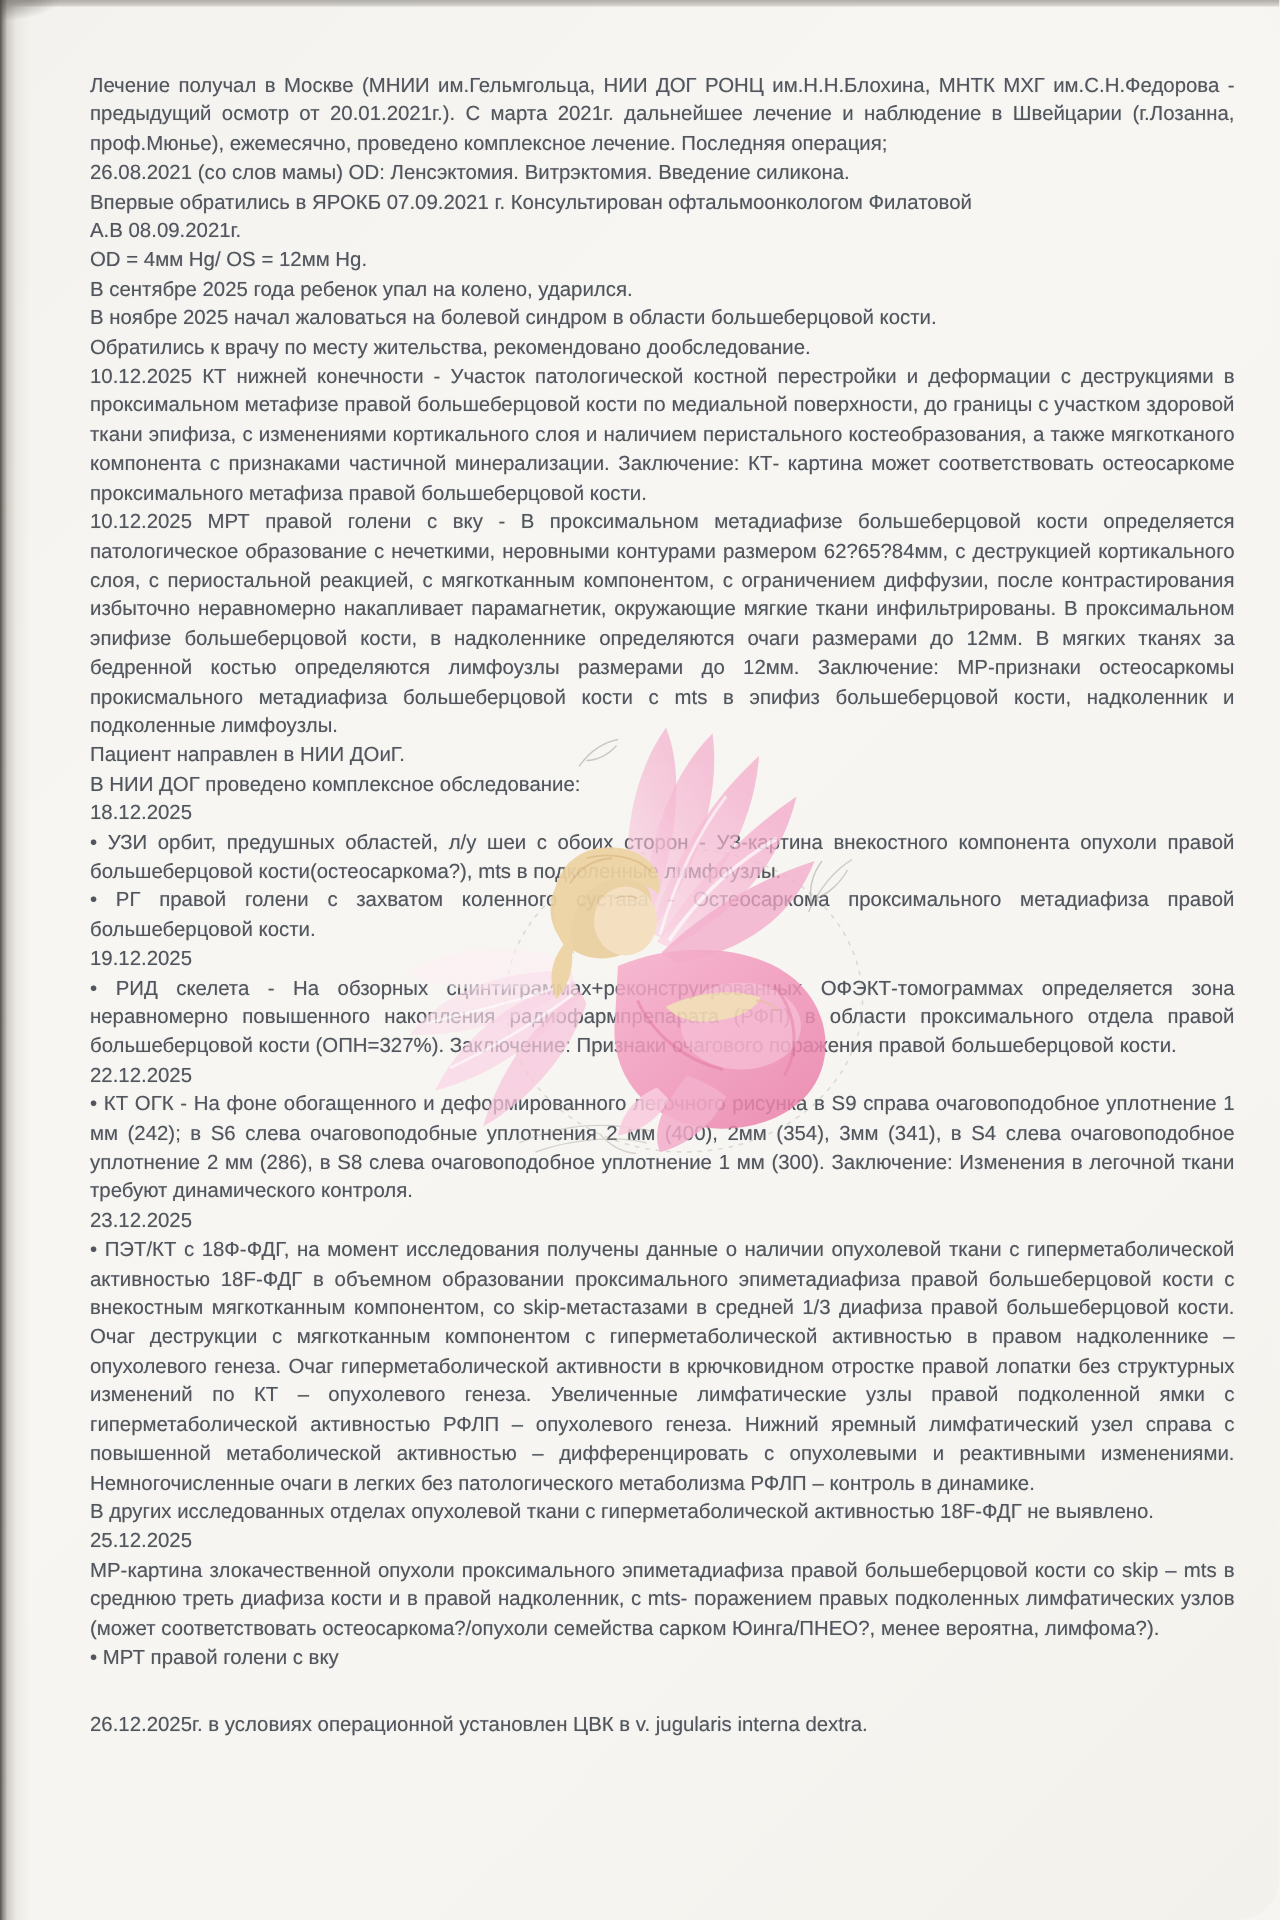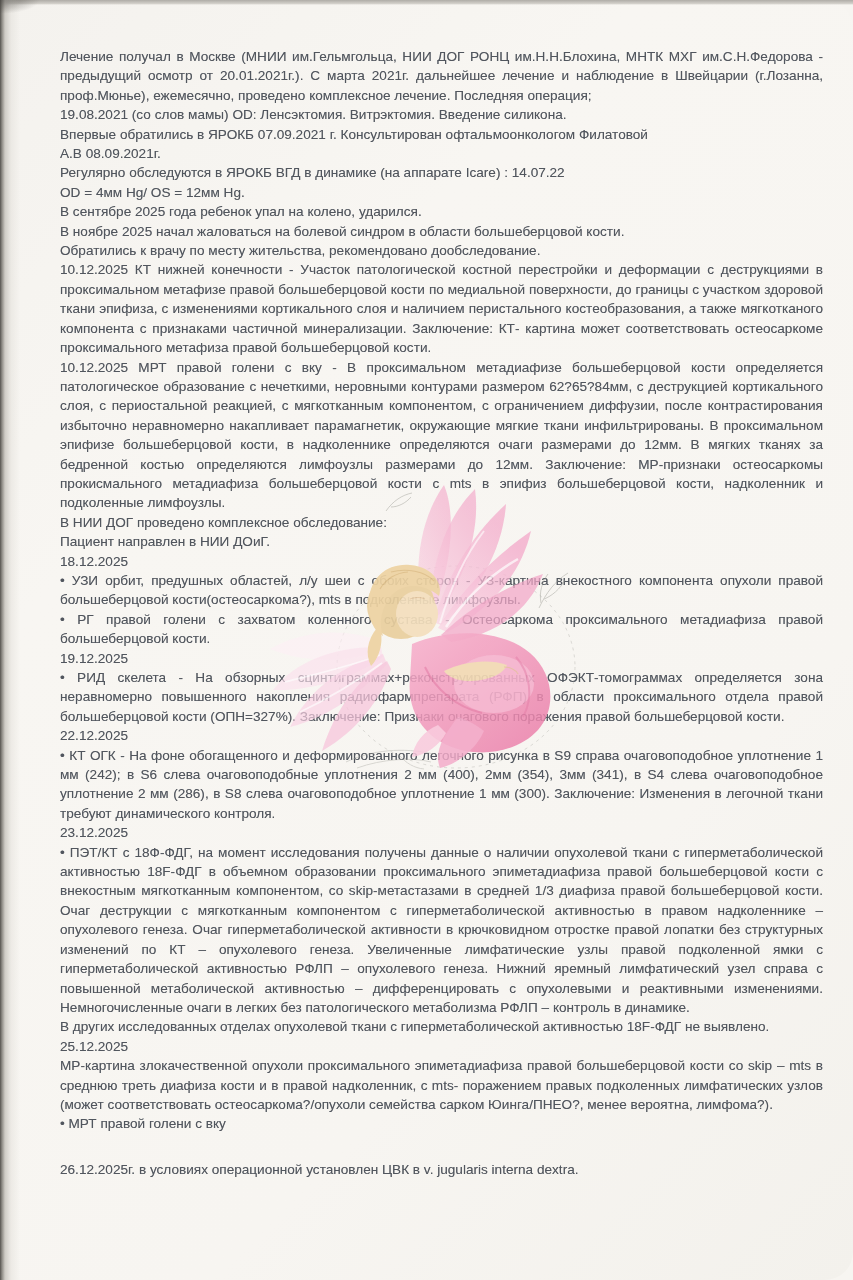--- a/index.html
+++ b/index.html
@@ -31,32 +31,31 @@
 </head>
 <body>
 
 <div class="page">
   <div class="edge-top"></div>
   <div class="edge-left"></div>
   <div class="edge-corner"></div>
 
   <div class="content">
       <p class="para">Лечение получал в Москве (МНИИ им.Гельмгольца, НИИ ДОГ РОНЦ им.Н.Н.Блохина, МНТК МХГ им.С.Н.Федорова - предыдущий осмотр от 20.01.2021г.). С марта 2021г. дальнейшее лечение и наблюдение в Швейцарии (г.Лозанна, проф.Мюнье), ежемесячно, проведено комплексное лечение. Последняя операция;</p>
-      <p class="para">19.08.2021 (со слов мамы) OD: Ленсэктомия. Витрэктомия. Введение силикона.</p>
+      <p class="para">26.08.2021 (со слов мамы) OD: Ленсэктомия. Витрэктомия. Введение силикона.</p>
       <p class="para">Впервые обратились в ЯРОКБ 07.09.2021 г. Консультирован офтальмоонкологом Филатовой</p>
       <p class="para">А.В 08.09.2021г.</p>
-      <p class="para">Регулярно обследуются в ЯРОКБ ВГД в динамике (на аппарате Icare) : 14.07.22</p>
       <p class="para">OD = 4мм Hg/ OS = 12мм Hg.</p>
       <p class="para">В сентябре 2025 года ребенок упал на колено, ударился.</p>
       <p class="para">В ноябре 2025 начал жаловаться на болевой синдром в области большеберцовой кости.</p>
       <p class="para">Обратились к врачу по месту жительства, рекомендовано дообследование.</p>
       <p class="para">10.12.2025 КТ нижней конечности - Участок патологической костной перестройки и деформации с деструкциями в проксимальном метафизе правой большеберцовой кости по медиальной поверхности, до границы с участком здоровой ткани эпифиза, с изменениями кортикального слоя и наличием перистального костеобразования, а также мягкотканого компонента с признаками частичной минерализации. Заключение: КТ- картина может соответствовать остеосаркоме проксимального метафиза правой большеберцовой кости.</p>
       <p class="para">10.12.2025 МРТ правой голени с вку - В проксимальном метадиафизе большеберцовой кости определяется патологическое образование с нечеткими, неровными контурами размером 62?65?84мм, с деструкцией кортикального слоя, с периостальной реакцией, с мягкотканным компонентом, с ограничением диффузии, после контрастирования избыточно неравномерно накапливает парамагнетик, окружающие мягкие ткани инфильтрированы. В проксимальном эпифизе большеберцовой кости, в надколеннике определяются очаги размерами до 12мм. В мягких тканях за бедренной костью определяются лимфоузлы размерами до 12мм. Заключение: МР-признаки остеосаркомы прокисмального метадиафиза большеберцовой кости с mts в эпифиз большеберцовой кости, надколенник и подколенные лимфоузлы.</p>
+      <p class="para">Пациент направлен в НИИ ДОиГ.</p>
       <p class="para">В НИИ ДОГ проведено комплексное обследование:</p>
-      <p class="para">Пациент направлен в НИИ ДОиГ.</p>
       <p class="para">18.12.2025</p>
       <p class="para">• УЗИ орбит, предушных областей, л/у шеи с обоих сторон - УЗ-картина внекостного компонента опухоли правой большеберцовой кости(остеосаркома?), mts в подколенные лимфоузлы.</p>
       <p class="para">• РГ правой голени с захватом коленного сустава - Остеосаркома проксимального метадиафиза правой большеберцовой кости.</p>
       <p class="para">19.12.2025</p>
       <p class="para">• РИД скелета - На обзорных сцинтиграммах+реконструированных ОФЭКТ-томограммах определяется зона неравномерно повышенного накопления радиофармпрепарата (РФП) в области проксимального отдела правой большеберцовой кости (ОПН=327%). Заключение: Признаки очагового поражения правой большеберцовой кости.</p>
       <p class="para">22.12.2025</p>
       <p class="para">• КТ ОГК - На фоне обогащенного и деформированного легочного рисунка в S9 справа очаговоподобное уплотнение 1 мм (242); в S6 слева очаговоподобные уплотнения 2 мм (400), 2мм (354), 3мм (341), в S4 слева очаговоподобное уплотнение 2 мм (286), в S8 слева очаговоподобное уплотнение 1 мм (300). Заключение: Изменения в легочной ткани требуют динамического контроля.</p>
       <p class="para">23.12.2025</p>
       <p class="para">• ПЭТ/КТ с 18Ф-ФДГ, на момент исследования получены данные о наличии опухолевой ткани с гиперметаболической активностью 18F-ФДГ в объемном образовании проксимального эпиметадиафиза правой большеберцовой кости с внекостным мягкотканным компонентом, со skip-метастазами в средней 1/3 диафиза правой большеберцовой кости. Очаг деструкции с мягкотканным компонентом с гиперметаболической активностью в правом надколеннике – опухолевого генеза. Очаг гиперметаболической активности в крючковидном отростке правой лопатки без структурных изменений по КТ – опухолевого генеза. Увеличенные лимфатические узлы правой подколенной ямки с гиперметаболической активностью РФЛП – опухолевого генеза. Нижний яремный лимфатический узел справа с повышенной метаболической активностью – дифференцировать с опухолевыми и реактивными изменениями. Немногочисленные очаги в легких без патологического метаболизма РФЛП – контроль в динамике.</p>
       <p class="para">В других исследованных отделах опухолевой ткани с гиперметаболической активностью 18F-ФДГ не выявлено.</p>

